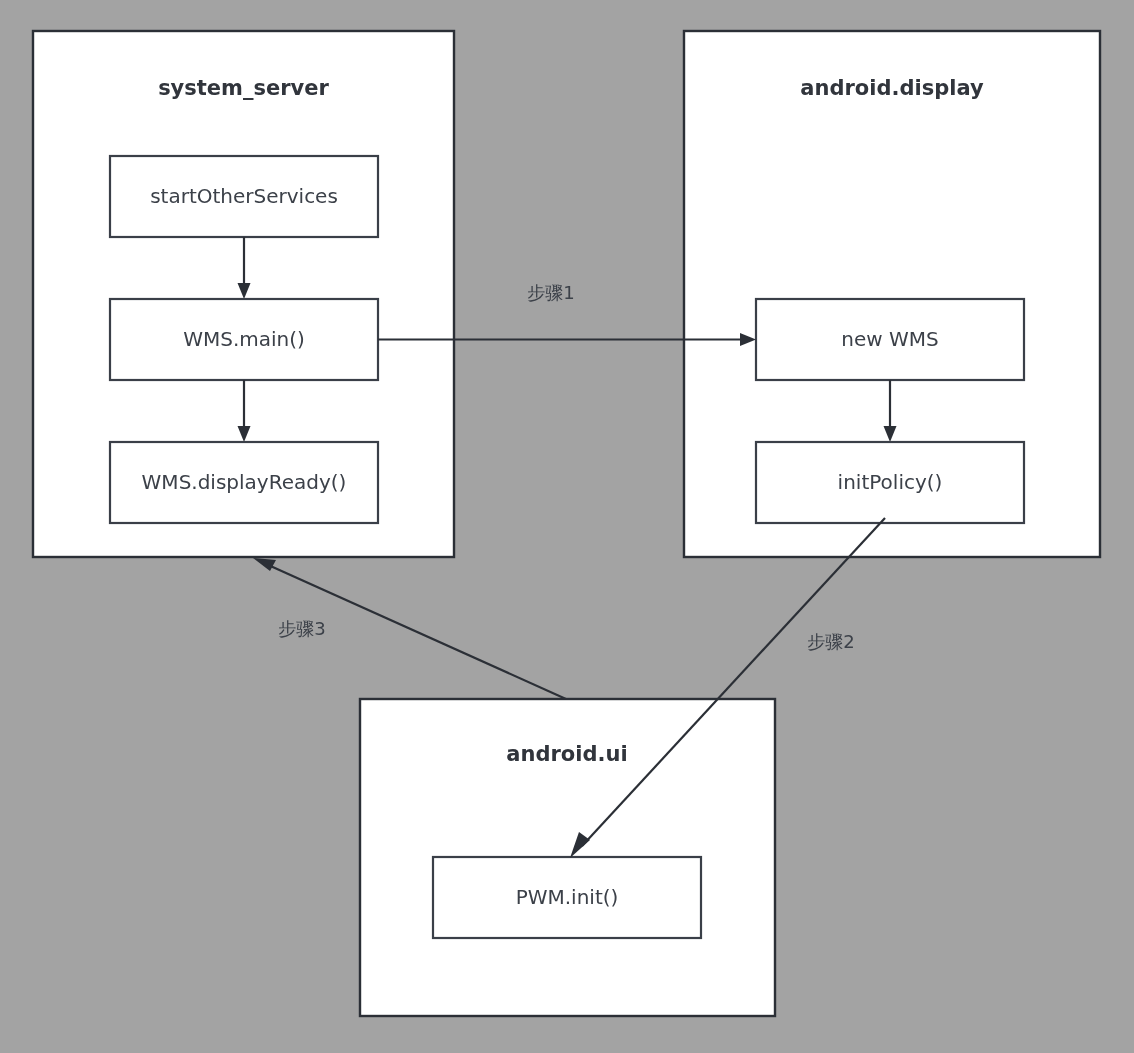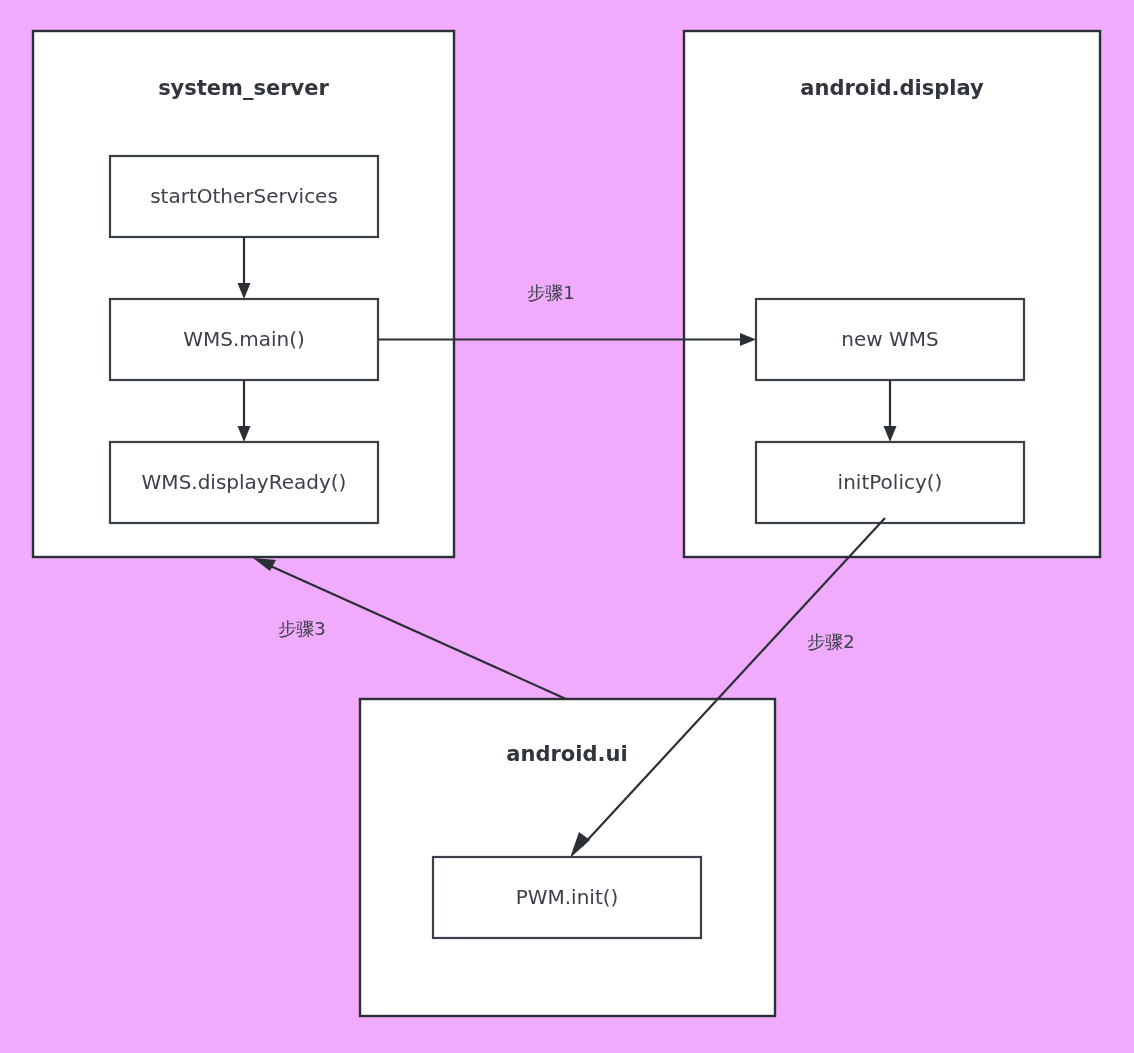--- a/index.html
+++ b/index.html
@@ -10,21 +10,21 @@
   body {
     width: 1134px;
     height: 1053px;
     font-family: "DejaVu Sans", "Liberation Sans", sans-serif;
     overflow: hidden;
   }
   #diagram-root {
     position: relative;
     width: 1134px;
     height: 1053px;
-    background: #f0abfc;
+    background: #a3a3a3;
   }
   svg#diagram-svg {
     position: absolute;
     top: 0;
     left: 0;
     width: 1134px;
     height: 1053px;
     display: block;
   }
   .container-rect {

